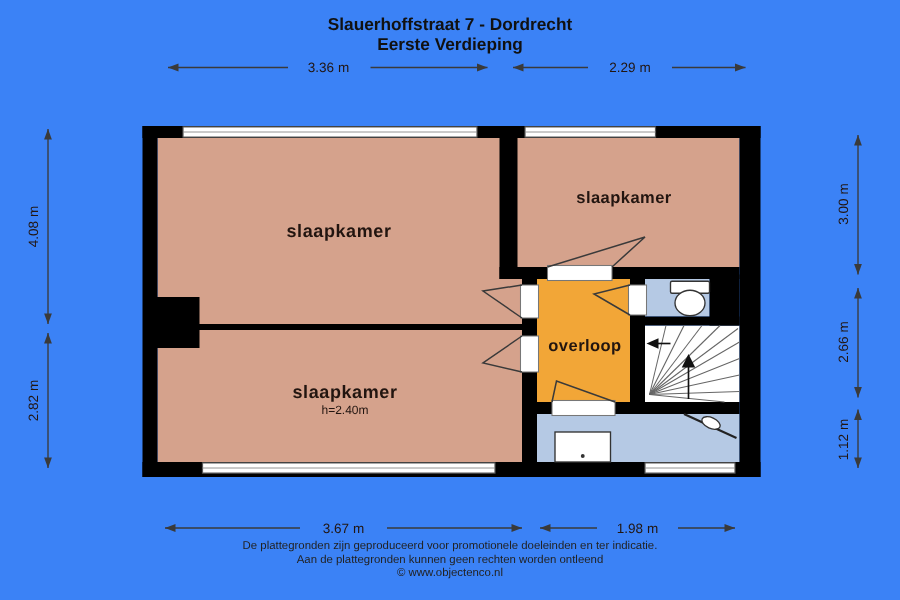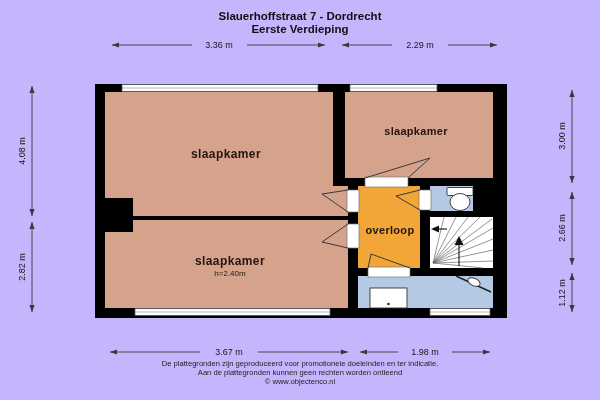--- a/index.html
+++ b/index.html
@@ -1,16 +1,16 @@
 <!DOCTYPE html>
 <html style="--wall: #000000; --bedroom: #d5a28c; --landing: #f2a637; --bathroom: #b5c9e4; --line: #3a3a3a; --text: #221510;"><head>
 <meta charset="utf-8">
 <style>
   html,body{margin:0;padding:0;background:#fff;}
-  .stage{position:relative;width:600px;height:400px;background:#c4b5fd;overflow:hidden;
+  .stage{position:relative;width:600px;height:400px;background:#3b82f6;overflow:hidden;
          font-family:"Liberation Sans", sans-serif;}
   svg{position:absolute;left:0;top:0;}
   .wall{fill:var(--wall);}
   .room-bedroom{fill:var(--bedroom);}
   .room-landing{fill:var(--landing);}
   .room-bath{fill:var(--bathroom);}
   .room-stairs{fill:#ffffff;}
   .window{fill:#ffffff;stroke:#555;stroke-width:0.8;}
   .window-mid{stroke:#888;stroke-width:0.6;}
   .door-gap{fill:#ffffff;stroke:#777;stroke-width:0.7;}

